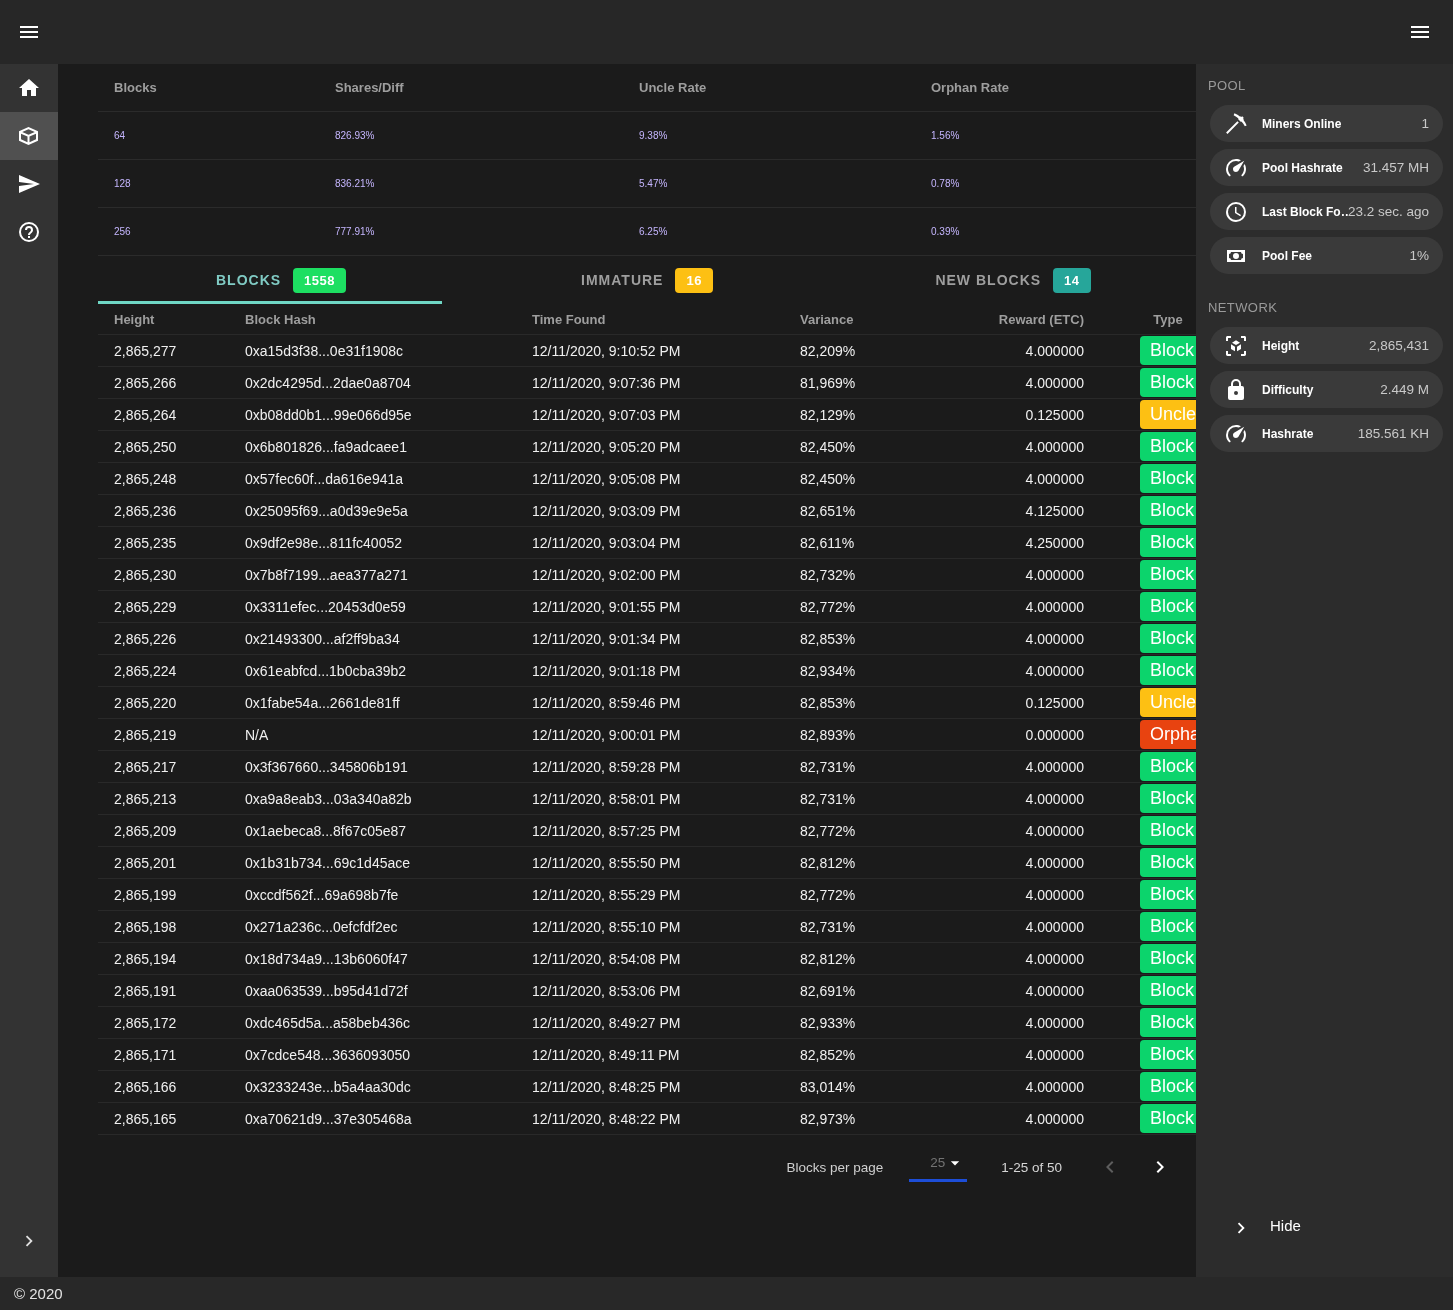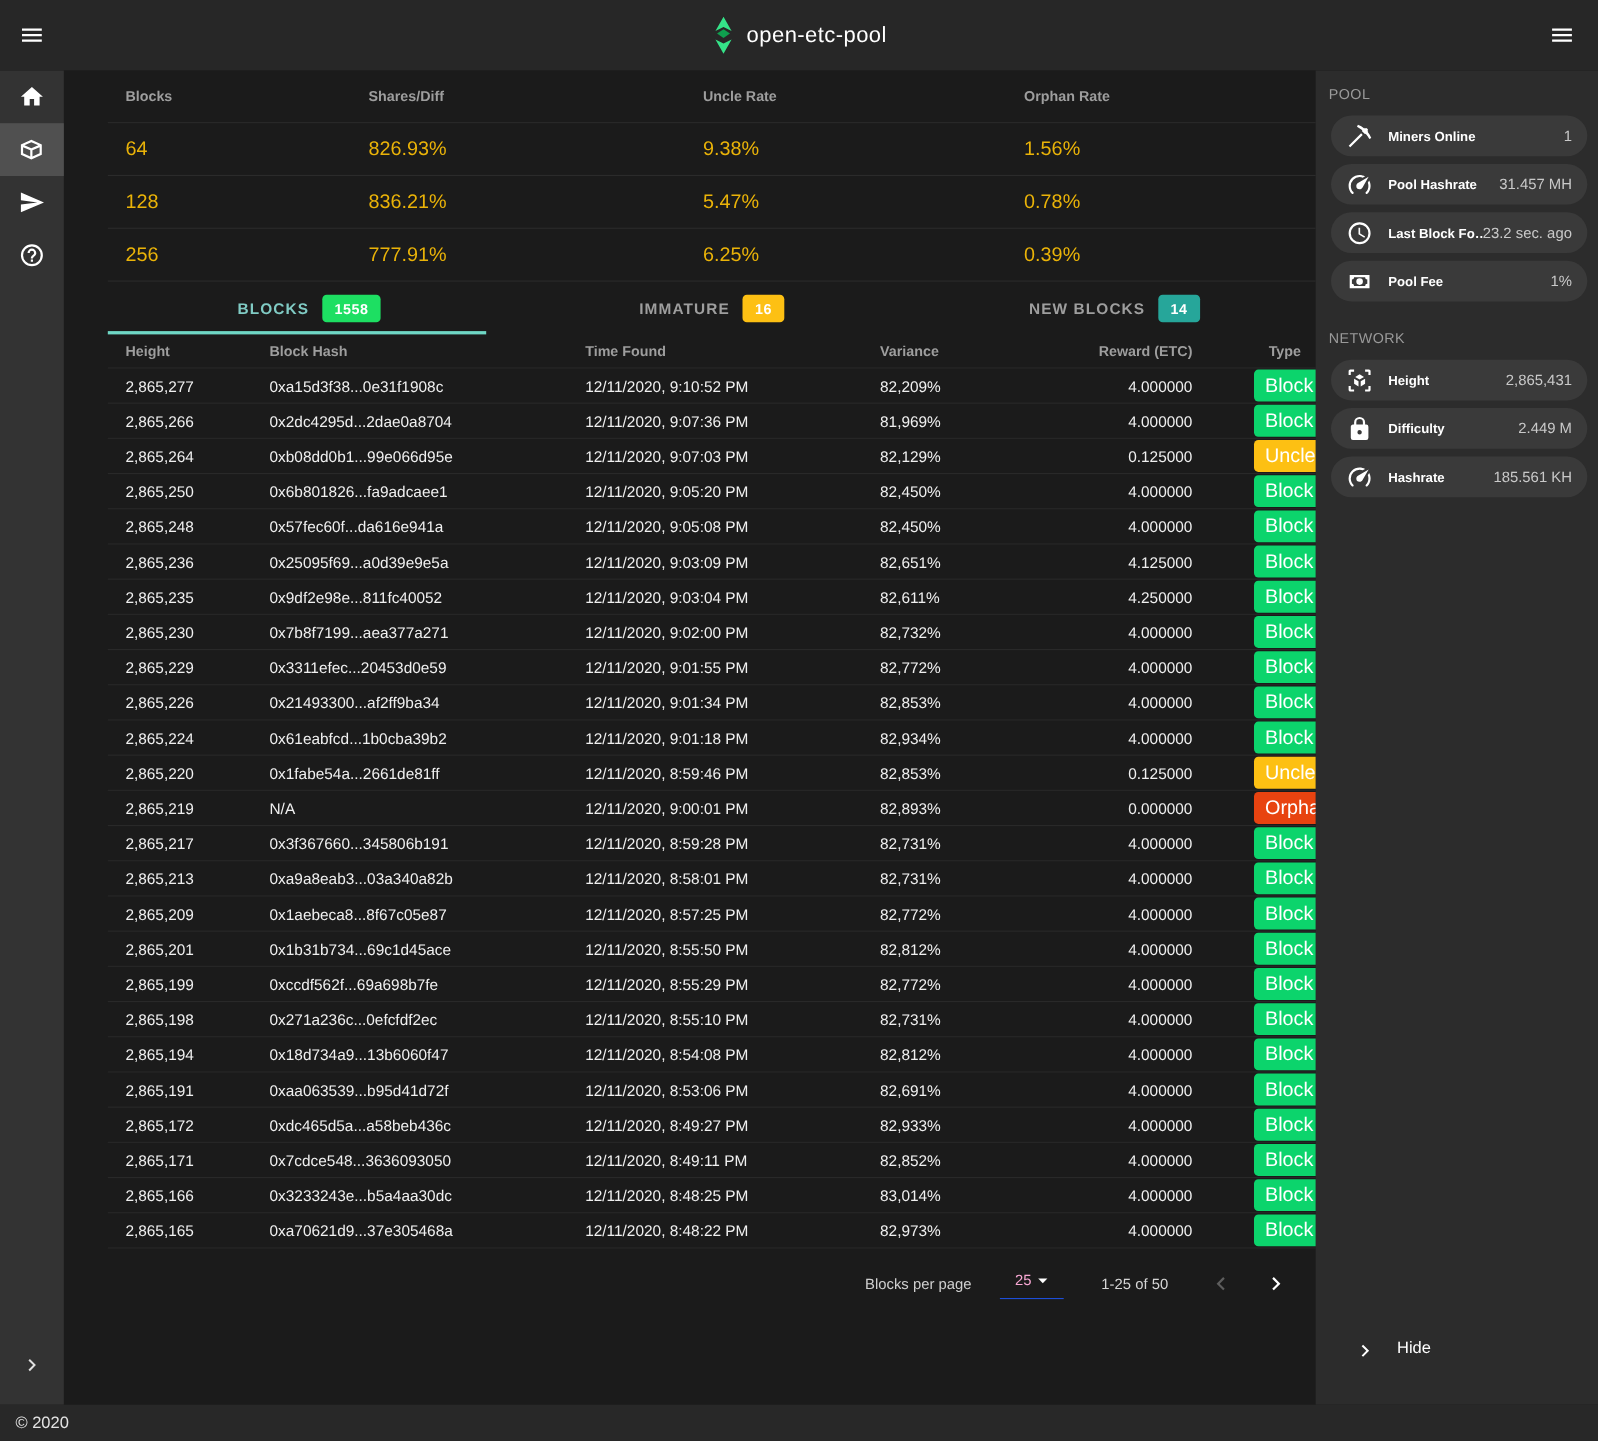--- a/index.html
+++ b/index.html
@@ -57,21 +57,21 @@
     padding-left:40px;
   }
 
   
   .srow {
     display:grid; grid-template-columns:221px 304px 292px 1fr;
     height:48px; align-items:center; padding-left:16px;
     border-bottom:1px solid #2b2b2b;
   }
   .srow.head { font-size:13px; font-weight:bold; color:#9e9e9e; }
-  .srow .scell { font-size:18px; color:#eab308; }
+  .srow .scell { font-size:10px; color:#c4b5fd; }
   .srow.head .scell { font-size:13px; color:#9e9e9e; }
 
   
   .tabs { display:flex; height:48px; }
   .tab {
     flex:1; display:flex; align-items:center; justify-content:center; gap:12px;
     cursor:pointer; font-size:14px; font-weight:bold; letter-spacing:1px;
     color:#9e9e9e; position:relative;
   }
   .tab.active { color:#80cbc4; }
@@ -99,23 +99,23 @@
     color:#ffffff; font-size:18px;
   }
 
   
   .pagination {
     height:64px; display:flex; align-items:center; justify-content:flex-end;
     padding-right:16px; font-size:13.5px; color:#d6d6d6;
   }
   .pagination .pp-label { color:#cfcfcf; margin-right:26px; }
   .per-page-select {
-    display:flex; align-items:center; justify-content:center;
-    width:58px; padding:0 2px 6px 6px; border-bottom:1px solid #1d4ed8;
-    cursor:pointer; color:#f9a8d4;
+    display:flex; align-items:center; justify-content:flex-end;
+    width:58px; padding:0 2px 6px 6px; border-bottom:3px solid #1d4ed8;
+    cursor:pointer; color:#737373;
   }
   .pagination .range { margin-left:34px; }
   .page-btn {
     width:40px; height:40px; border:none; background:transparent; cursor:pointer;
     display:flex; align-items:center; justify-content:center; border-radius:50%;
   }
   .page-btn.prev { margin-left:28px; }
   .page-btn.next { margin-left:10px; }
 
   
@@ -148,30 +148,20 @@
 </style>
 </head>
 <body>
 
 <header class="topbar">
   <button class="icon-btn left">
     <svg width="24" height="24" viewBox="0 0 24 24" fill="#ffffff">
         <path d="M3,6H21V8H3V6M3,11H21V13H3V11M3,16H21V18H3V16Z"></path>
       </svg>
   </button>
-  <div class="brand">
-    <span>
-      <svg width="21" height="34" viewBox="0 0 20 32">
-        <polygon points="10,0 17,12.3 10,8.9 3,12.3" fill="#35e388"></polygon>
-        <polygon points="10,10.8 15.6,14.6 10,18.4 4.4,14.6" fill="#0f9f4e"></polygon>
-        <polygon points="10,32 3,19.7 10,23.1 17,19.7" fill="#35e388"></polygon>
-      </svg>
-    </span>
-    <span class="brand-title">open-etc-pool</span>
-  </div>
   <button class="icon-btn right">
     <svg width="24" height="24" viewBox="0 0 24 24" fill="#ffffff">
         <path d="M3,6H21V8H3V6M3,11H21V13H3V11M3,16H21V18H3V16Z"></path>
       </svg>
   </button>
 </header>
 
 <nav class="leftbar">
   <div class="nav-item">
     <span>

